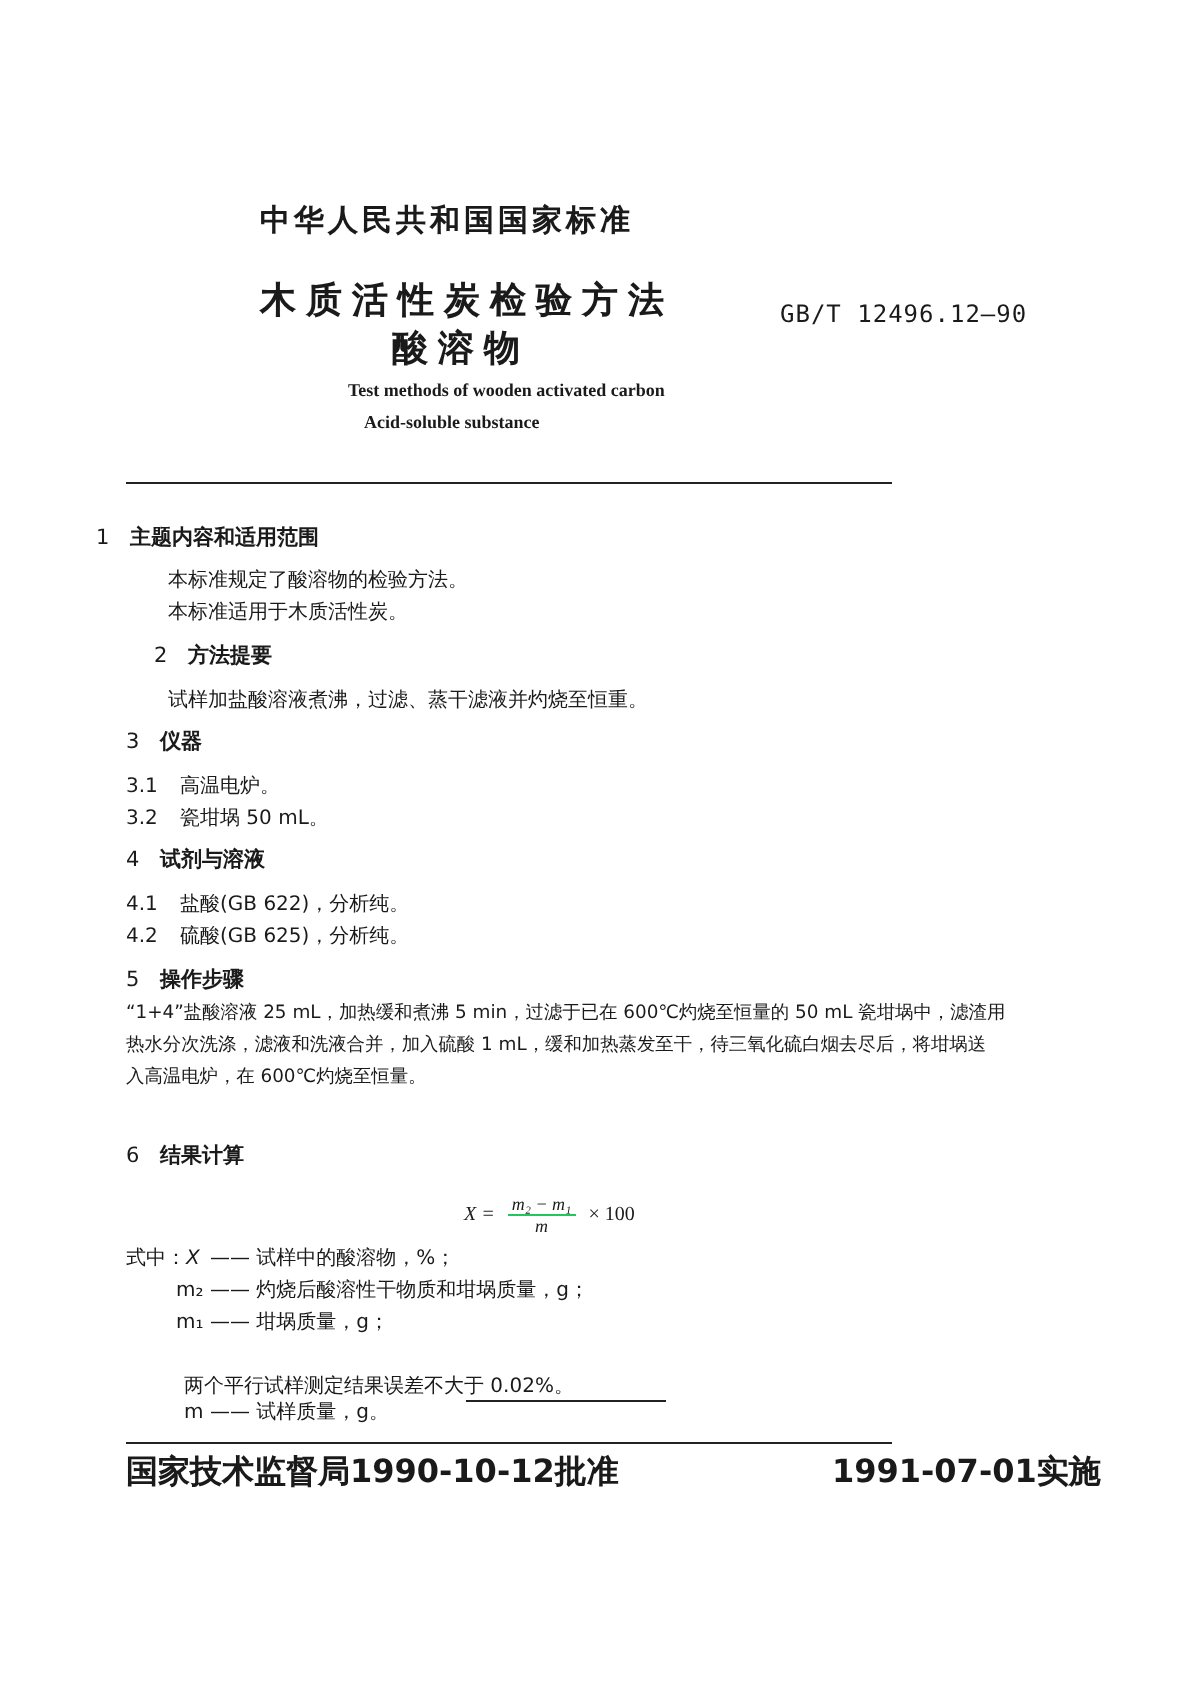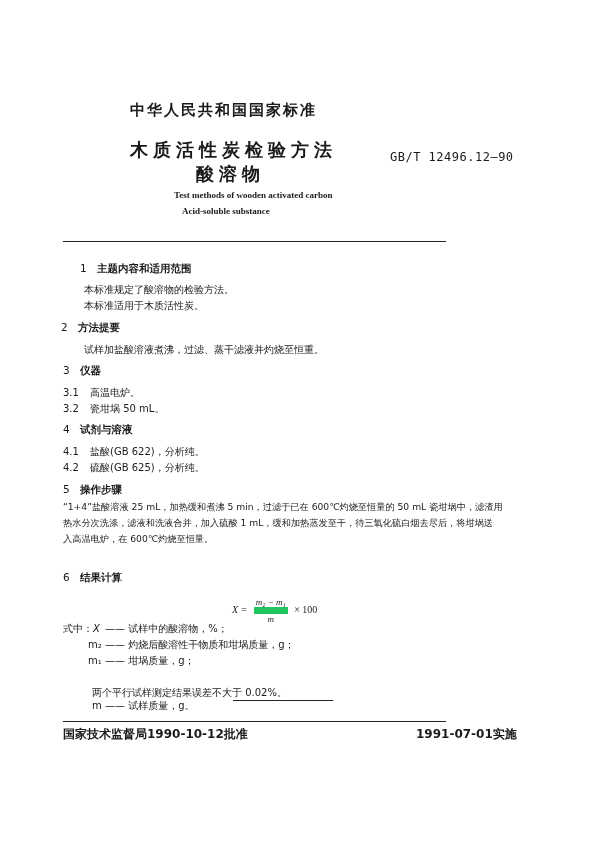--- a/index.html
+++ b/index.html
@@ -15,44 +15,44 @@
   .en1 { left: 147px; top: 190px; font-size: 9px; font-weight: bold; font-family: "Liberation Serif", serif; margin-left: 27px; }
   .en2 { left: 182px; top: 206px; font-size: 9px; font-weight: bold; font-family: "Liberation Serif", serif; }
   .rule { position: absolute; left: 63px; width: 383px; height: 1px; background: #222; }
   .h { font-size: 10.5px; font-weight: bold; }
   .h .num { display: inline-block; width: 17px; font-weight: normal; }
   .p { font-size: 10px; }
   .sub .num { display: inline-block; width: 27px; }
   .para { font-size: 10px; line-height: 16px; }
   .formula { left: 232px; top: 597px; font-size: 10px; font-family: "Liberation Serif", serif; }
   .frac { display: inline-flex; flex-direction: column; align-items: center; vertical-align: middle; margin: 0 4px; font-style: italic; }
-  .frac .top { border-bottom: 7px solid #22c55e; padding: 0 2px; font-size: 9px; }
+  .frac .top { border-bottom: 1px solid #22c55e; padding: 0 2px; font-size: 9px; }
   .frac .bot { font-size: 9px; }
   .shortrule { position: absolute; left: 233px; top: 700px; width: 100px; height: 1px; background: #222; }
-  .footer { font-size: 12px; font-weight: bold; }
+  .footer { font-size: 16px; font-weight: bold; }
 </style>
 </head>
 <body>
 
 <div class="abs national">中华人民共和国国家标准</div>
 <div class="abs title1">木质活性炭检验方法</div>
 <div class="abs title2">酸溶物</div>
 <div class="abs code">GB/T 12496.12—90</div>
 <div class="abs en1">Test methods of wooden activated carbon</div>
 <div class="abs en2">Acid-soluble substance</div>
 
 <div class="rule" style="top:241px;"></div>
 
-<div class="abs h" style="left:80px; top:262px;">
+<div class="abs h" style="left:48px; top:262px;">
   <span class="num">1</span><span>主题内容和适用范围</span>
 </div>
 <div class="abs p" style="left:84px; top:283px;">本标准规定了酸溶物的检验方法。</div>
 <div class="abs p" style="left:84px; top:299px;">本标准适用于木质活性炭。</div>
 
-<div class="abs h" style="left:61px; top:321px;">
+<div class="abs h" style="left:77px; top:321px;">
   <span class="num">2</span><span>方法提要</span>
 </div>
 <div class="abs p" style="left:84px; top:343px;">试样加盐酸溶液煮沸，过滤、蒸干滤液并灼烧至恒重。</div>
 
 <div class="abs h" style="left:63px; top:364px;">
   <span class="num">3</span><span>仪器</span>
 </div>
 <div class="abs p sub" style="left:63px; top:386px;">
   <span class="num">3.1</span><span>高温电炉。</span>
 </div>

